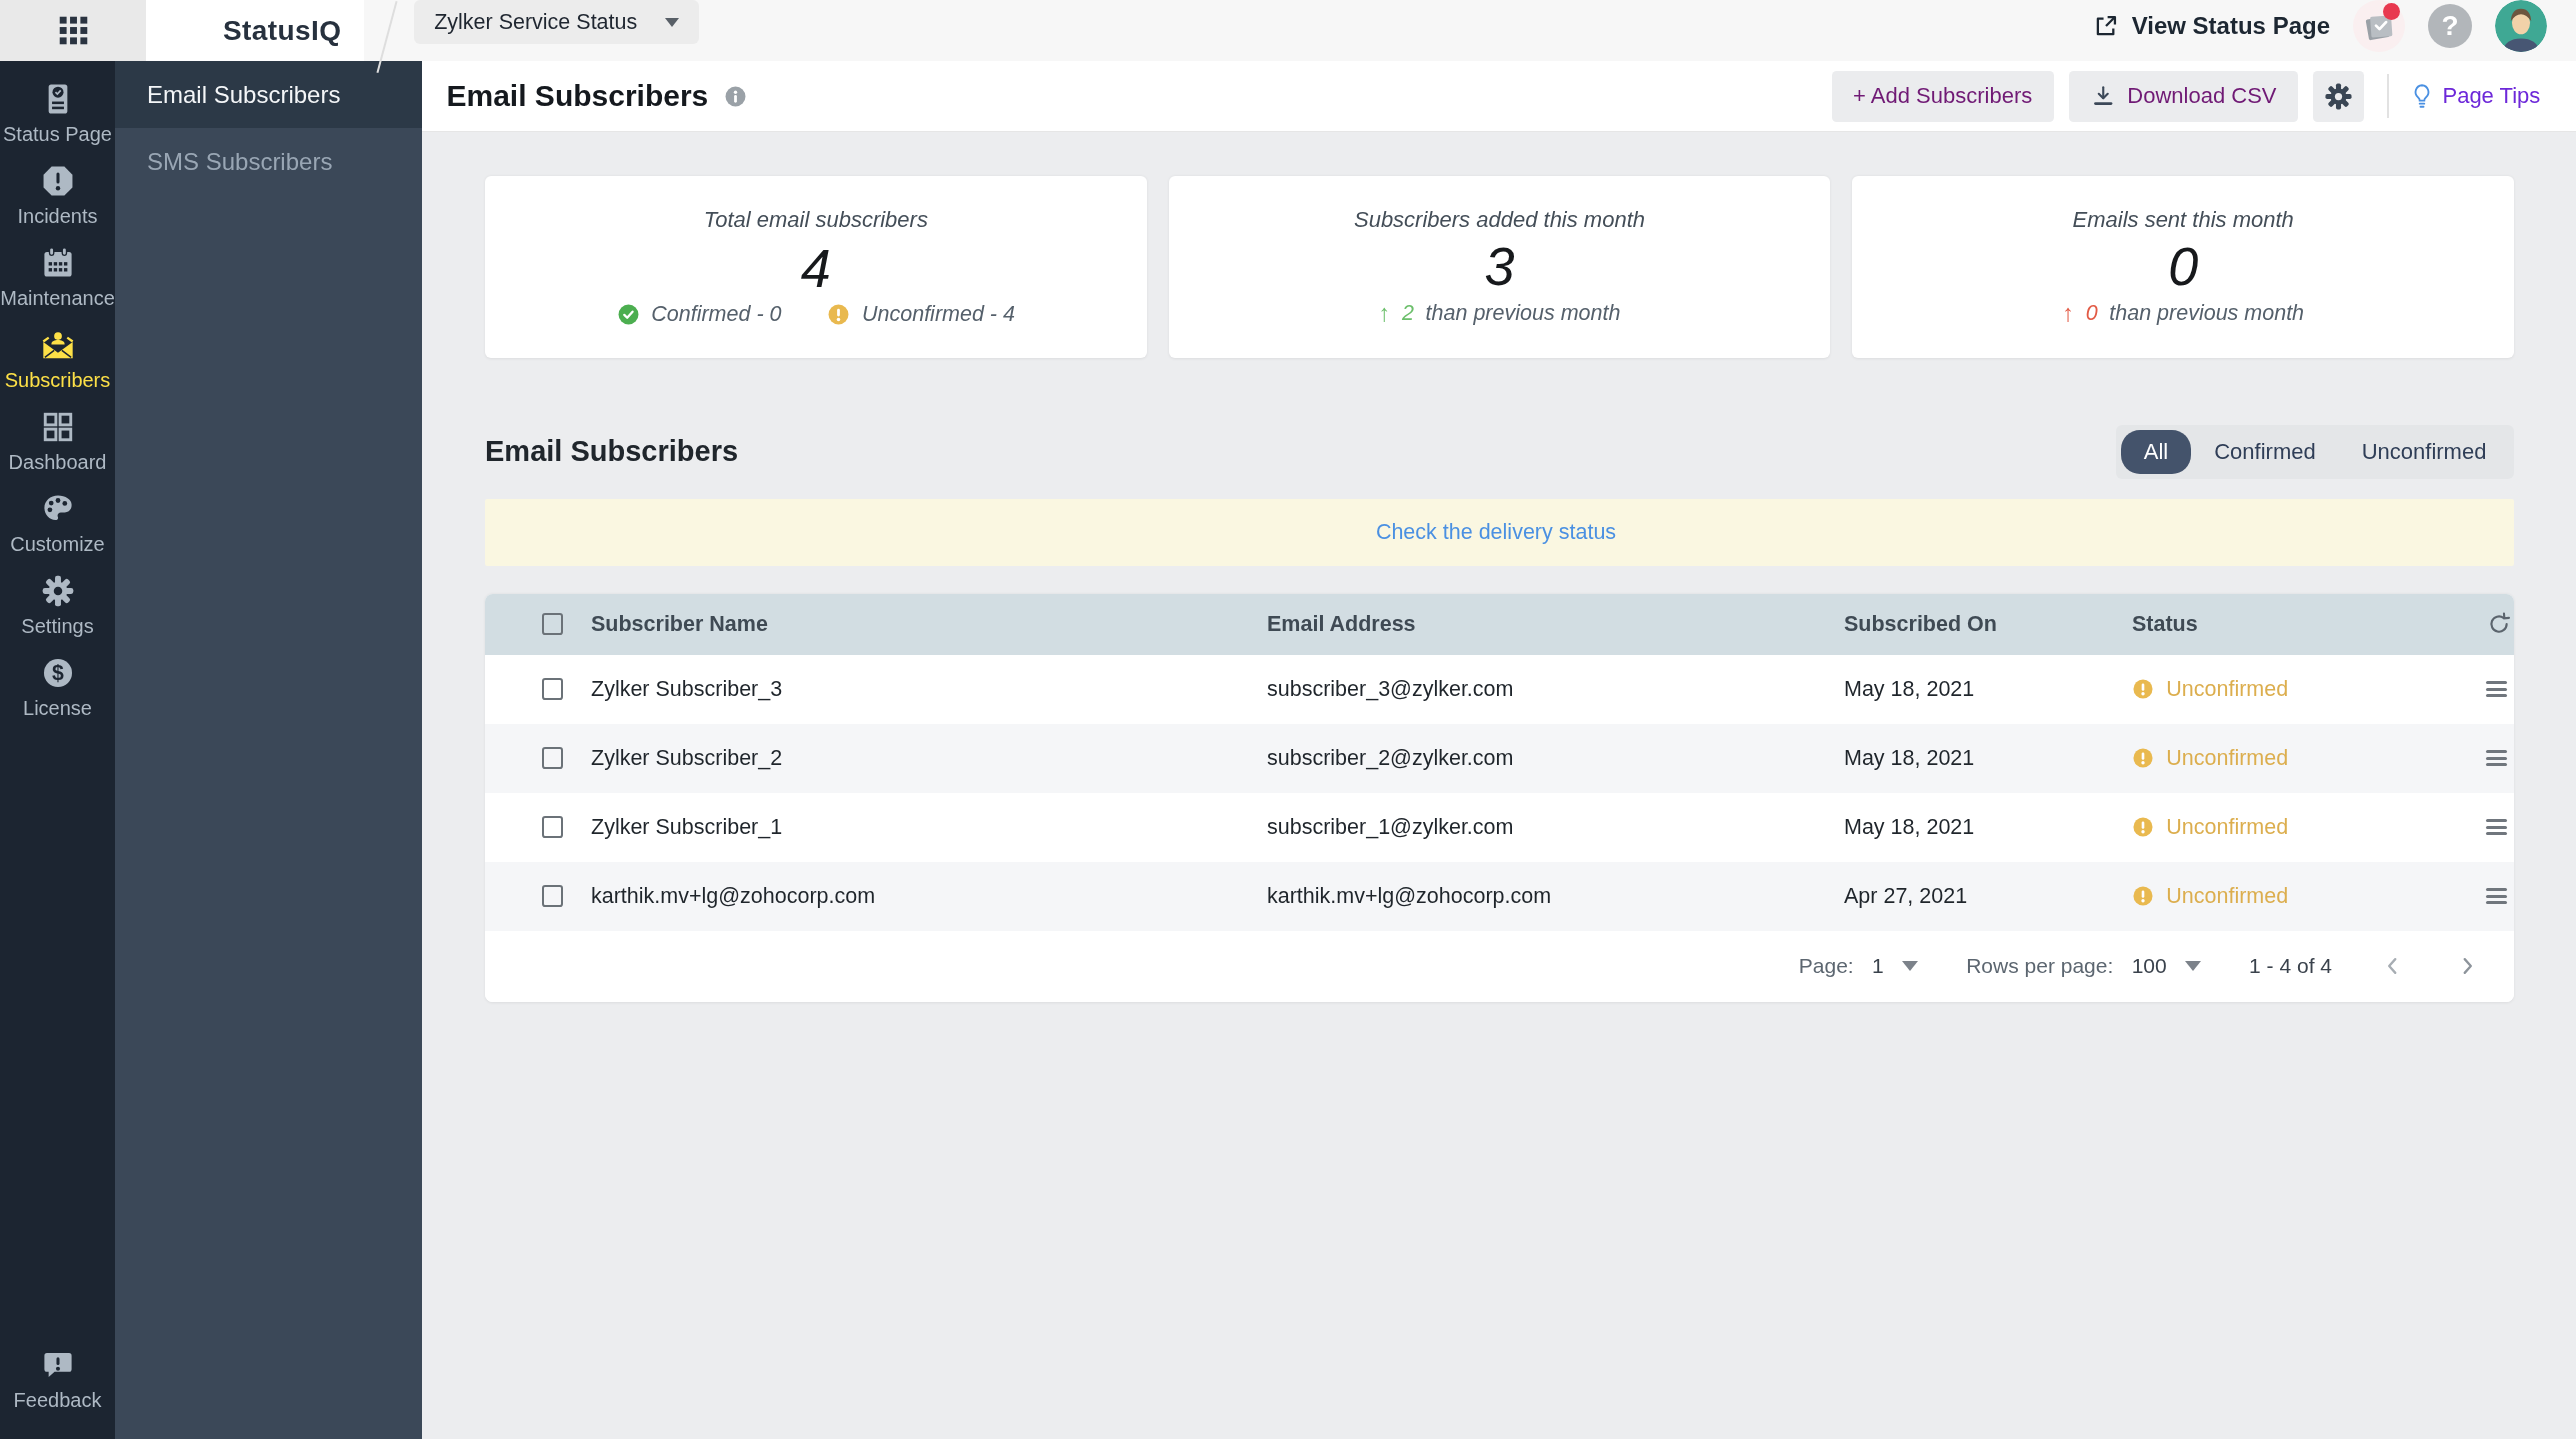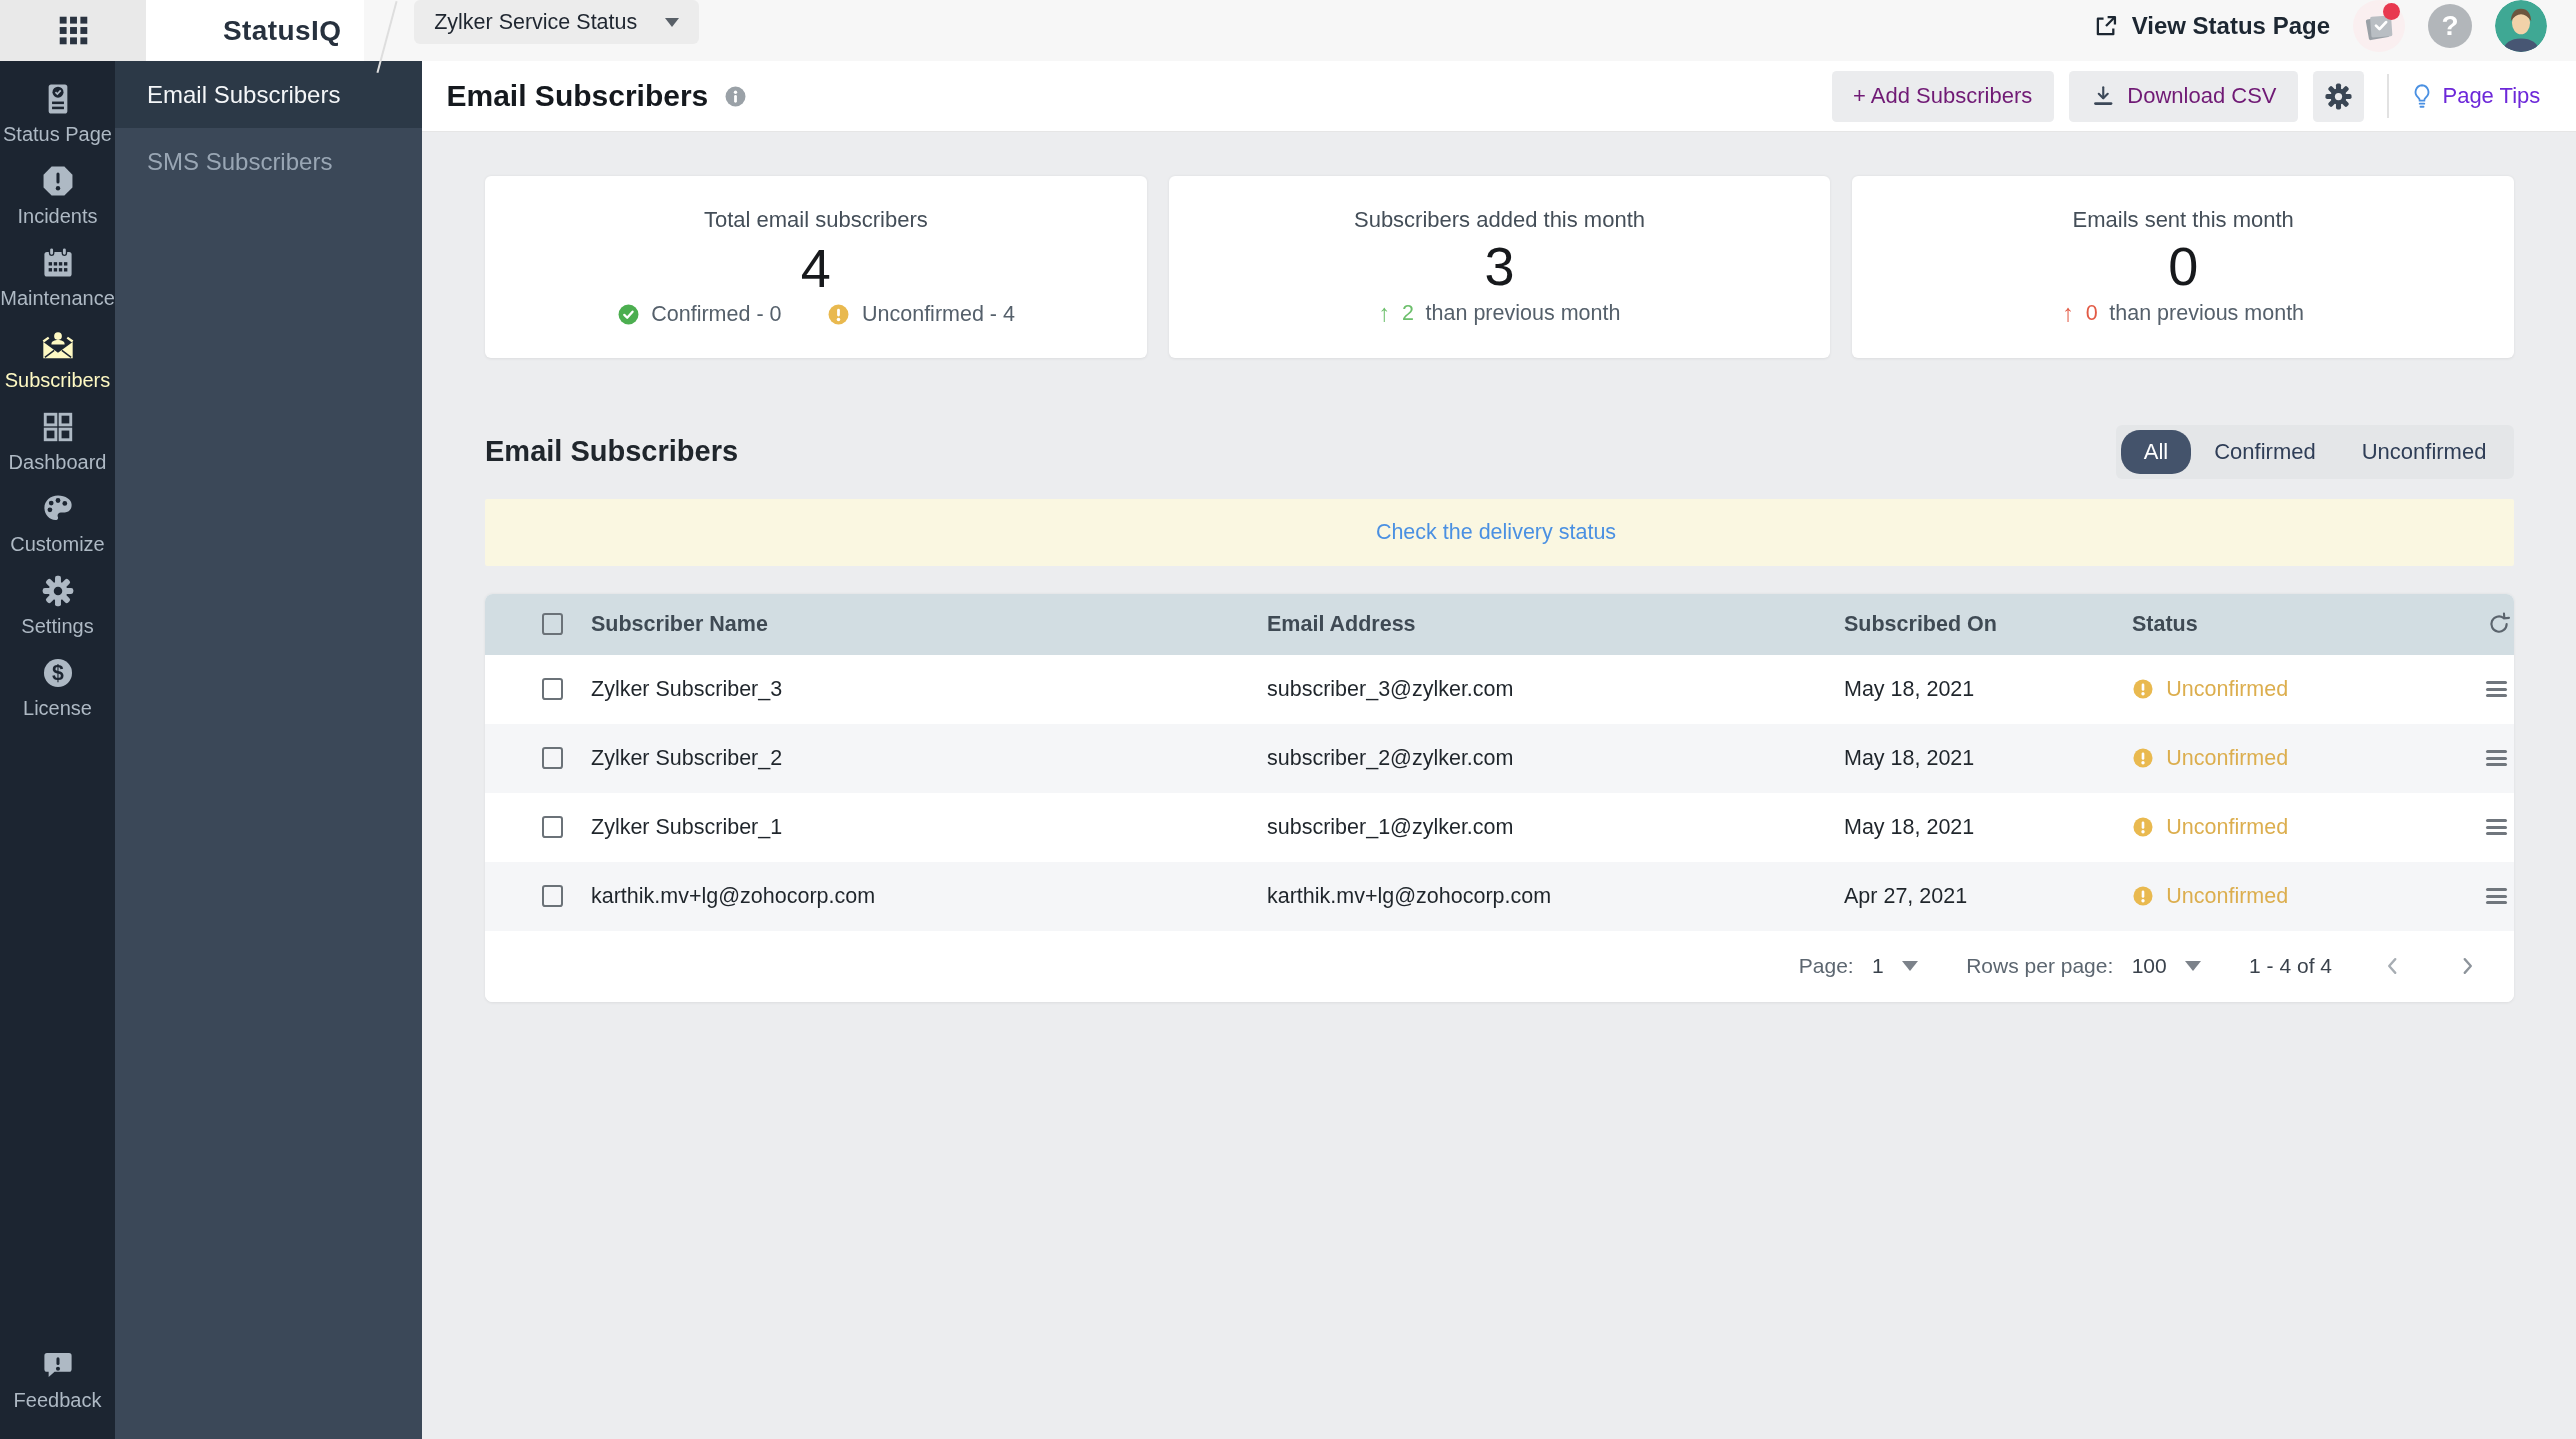--- a/index.html
+++ b/index.html
@@ -31,21 +31,21 @@
     display:flex; align-items:center; justify-content:center; cursor:pointer; }
   .help::before { content:"?"; color:#fff; font-size:28px; font-weight:bold; }
   .avatar { width:52px; height:52px; border-radius:50%; overflow:hidden; cursor:pointer; }
 
   
   .sidebar { position:absolute; left:0; top:61px; bottom:0; width:115px;
     background:#1c2531; display:flex; flex-direction:column; padding-top:12.3px; }
   .s-item { height:82px; display:flex; flex-direction:column; align-items:center;
     justify-content:center; gap:7px; color:#aeb9c4; font-size:20px; cursor:pointer; }
   .s-item svg { width:34px; height:34px; }
-  .s-item.active { color:#fef9c3; }
+  .s-item.active { color:#fde047; }
   .s-item.feedback { margin-top:auto; margin-bottom:18.4px; }
 
   .subnav { position:absolute; left:115px; top:61px; bottom:0; width:307px; background:#3b4858; }
   .sn-item { height:67px; display:flex; align-items:center; padding-left:32px;
     font-size:24px; color:#99a6b4; cursor:pointer; }
   .sn-item.active { background:#2c3947; color:#f4f6f8; }
 
   
   .main { position:absolute; left:422px; top:61px; right:0; bottom:0;
     background:#ecedef; display:flex; flex-direction:column; }
@@ -57,21 +57,21 @@
   .btn { height:51px; background:#ebecee; border:none; border-radius:4.6px; display:flex;
     align-items:center; gap:12.3px; padding:0 21.5px; font-size:22px; color:#701a75;
     font-family:inherit; cursor:pointer; }
   .icon-btn { width:51px; padding:0; justify-content:center; }
   .v-div { width:1.5px; height:44px; background:#e2e2e2; margin:0 7.7px; }
   .page-tips { display:flex; align-items:center; gap:10.7px; font-size:22px;
     color:#6d28d9; cursor:pointer; padding-right:7.7px;justify-content:flex-end; }
 
   .content { padding:44px 62px 0 63px; flex:1; overflow:hidden; }
 
-  .cards { display:flex; gap:22px; }
+  .cards { display:flex; gap:22px;font-style:italic; }
   .card { flex:1; height:182px; background:#fff; border-radius:6.1px;
     box-shadow:0 0.8px 3.1px rgba(0,0,0,.07); display:flex; flex-direction:column;
     align-items:center; justify-content:space-between; padding:31px 0 31px; }
   .card-title { font-size:22px; color:#444e58; }
   .card-value { font-size:54px; font-weight:500; color:#17191c; line-height:1; }
   .card-foot { font-size:21.5px; color:#55606b; display:flex; gap:46px; align-items:center; }
   .foot-item { display:flex; align-items:center; gap:11.5px; }
   .foot-item svg { width:23px; height:23px; flex:none; }
   .arrow { font-size:24px; font-weight:bold; }
   .arrow.green, .delta.green { color:#6cbf6b; }

